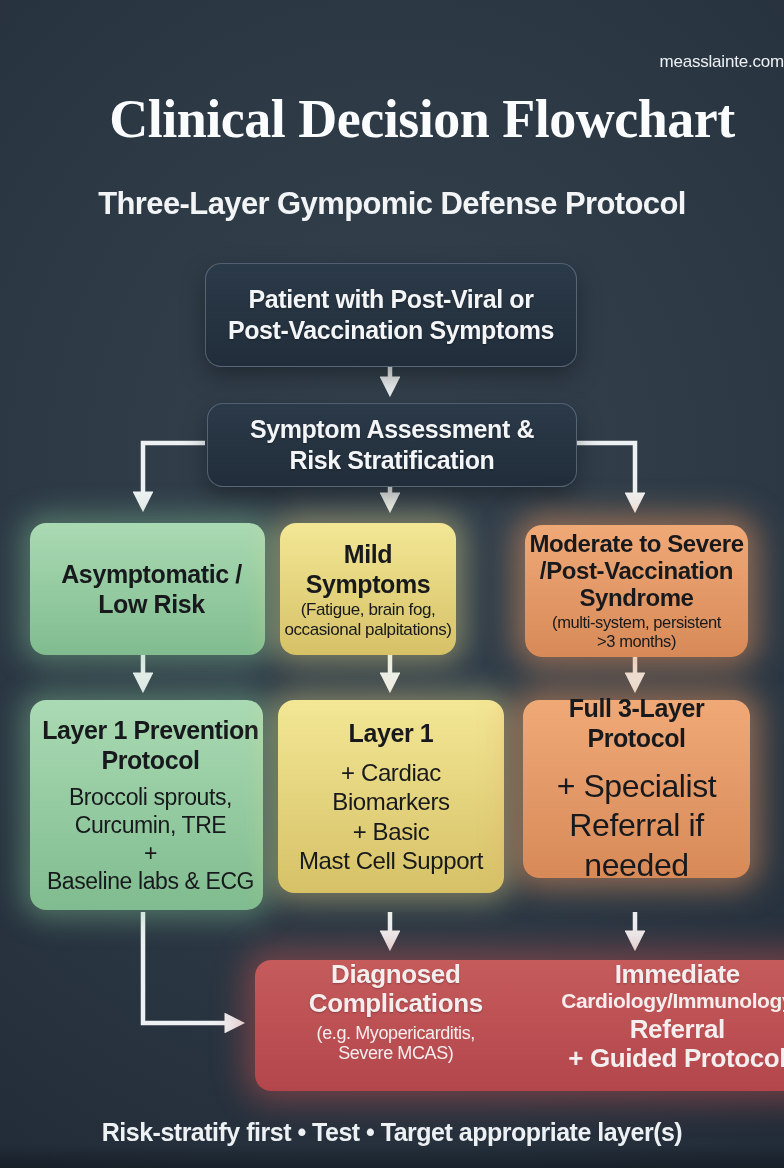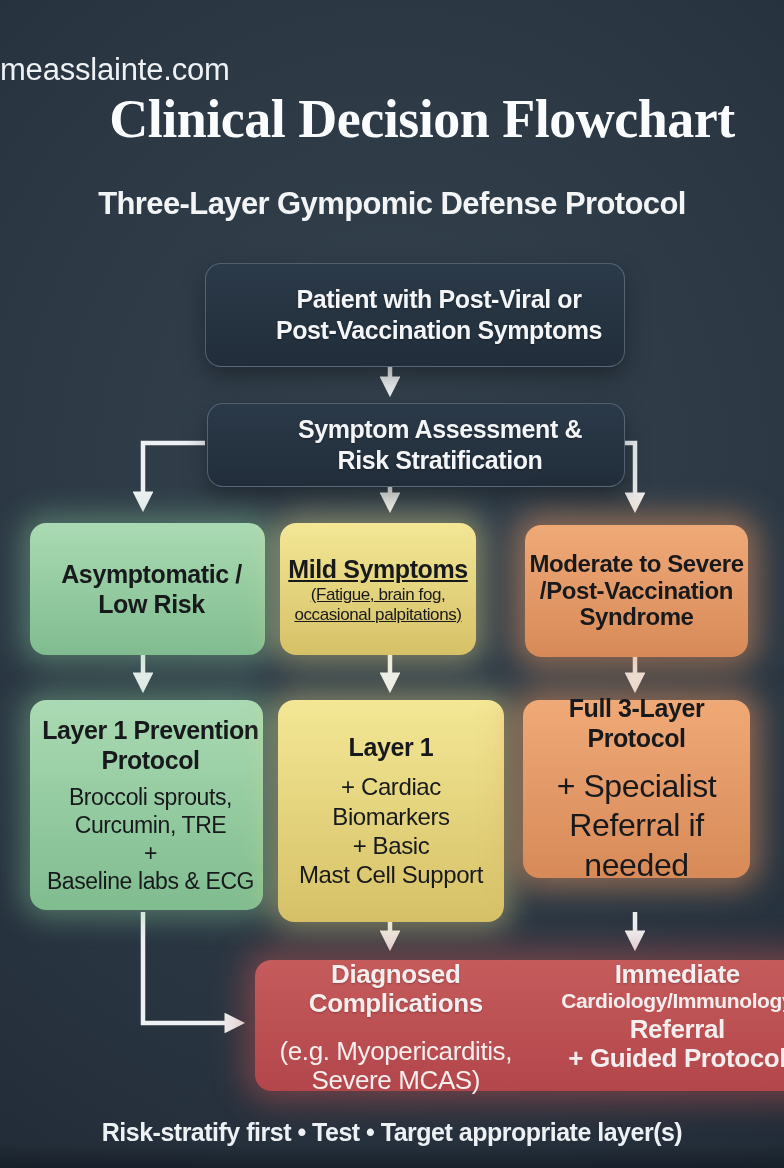--- a/index.html
+++ b/index.html
@@ -11,76 +11,75 @@
     color:#f3f5f7;
   }
   .stage::after{ 
     content:"";position:absolute;left:0;right:0;bottom:0;height:24px;
     background:linear-gradient(180deg, rgba(10,15,22,0) 0%, rgba(10,15,22,0.45) 100%);
     pointer-events:none;
   }
   .pre{white-space:pre-line;}
 
   
-  .website{position:absolute;top:52px;left:0;width:100%;text-align:left;
-    font-size:31px;letter-spacing:-0.2px;color:#eef1f4;}
+  .website{position:absolute;top:52px;left:0;width:100%;text-align:right;
+    font-size:17px;letter-spacing:-0.2px;color:#eef1f4;}
   .title{position:absolute;top:88px;left:0;width:100%;text-align:center;
     font-family:"Liberation Serif","DejaVu Serif",serif;font-weight:600;
     font-size:54px;letter-spacing:-0.5px;color:#fbfcfd;padding-left:30px;}
   .subtitle{position:absolute;top:186px;left:0;width:100%;text-align:center;
     font-size:31px;font-weight:600;letter-spacing:-0.6px;color:#f2f4f6;}
   .footer{position:absolute;top:1118px;left:0;width:100%;text-align:center;
     font-size:25px;font-weight:600;letter-spacing:-0.5px;color:#eef1f4;}
 
   
   .node{position:absolute;border-radius:16px;display:flex;flex-direction:column;
     align-items:center;justify-content:center;text-align:center;letter-spacing:-0.4px;}
 
   .dark{
     background:linear-gradient(180deg,#2b3a49 0%,#212d3a 100%);
     border:1px solid rgba(160,180,200,0.38);
     box-shadow:0 10px 24px rgba(0,0,0,0.35);
     color:#f3f5f7;font-weight:700;font-size:25px;line-height:1.26;
     text-shadow:0 1px 2px rgba(0,0,0,0.35);
-    padding-left:48px;
   }
   .green{background:linear-gradient(180deg,#aadab3 0%,#80bc8f 100%);
     box-shadow:0 0 28px 9px rgba(140,205,155,0.40);padding-left:8px;}
   .yellow{background:linear-gradient(180deg,#f3e795 0%,#d6c167 100%);
     box-shadow:0 0 28px 9px rgba(240,225,140,0.40);}
   .orange{background:linear-gradient(180deg,#efa977 0%,#d78a58 100%);
     box-shadow:0 0 30px 11px rgba(236,152,95,0.50);}
   .red{background:linear-gradient(180deg,#c65b5c 0%,#b2464b 100%);
     box-shadow:0 0 32px 11px rgba(205,85,82,0.45);
     color:#f5eeee;}
   .green,.yellow,.orange{color:#17191c;}
 
   .node .t{font-weight:700;font-size:25px;line-height:1.2;}
   .node .n{font-weight:400;font-size:17px;line-height:1.15;margin-top:1px;}
   .node .b{font-weight:400;font-size:22px;line-height:1.22;margin-top:12px;}
 
   
   .start{left:205px;top:263px;width:370px;height:102px;}
   .assess{left:207px;top:403px;width:368px;height:82px;}
   .br-low{left:30px;top:523px;width:227px;height:132px;}
-  .br-mild{left:280px;top:523px;width:196px;height:132px;text-decoration:underline;}
-  .br-sev{left:525px;top:525px;width:223px;height:132px;}
+  .br-mild{left:280px;top:523px;width:176px;height:132px;}
+  .br-sev{left:525px;top:525px;width:223px;height:132px;border-radius:17px;}
   .br-sev .t{font-size:24px;line-height:1.12;}
   .br-sev .n{font-size:16.5px;}
   .ac-low{left:30px;top:700px;width:225px;height:210px;}
-  .ac-mild{left:278px;top:700px;width:226px;height:222px;align-items:center;}
+  .ac-mild{left:278px;top:700px;width:226px;height:193px;align-items:center;}
   .ac-sev{left:523px;top:700px;width:227px;height:178px;}
   .ac-sev .b{font-size:32px;margin-top:14px;}
   .ac-mild .b{font-size:24px;margin-top:10px;}
   .ac-low .b{font-size:23px;margin-top:8px;}
 
   .outcome{left:255px;top:960px;width:563px;height:131px;flex-direction:row;align-items:flex-start;}
   .outcome .col{flex:1;display:flex;flex-direction:column;align-items:center;justify-content:center;}
   .outcome .t{font-size:26px;line-height:1.12;text-shadow:0 1px 2px rgba(0,0,0,0.25);}
-  .outcome .n{font-size:26px;line-height:1.12;margin-top:19px;}
+  .outcome .n{font-size:18px;line-height:1.12;margin-top:5px;}
   .outcome .m{font-weight:700;font-size:21px;line-height:1.12;}
   .outcome .b2{font-weight:700;font-size:26px;line-height:1.12;margin-top:2px;}
 
   svg.arrows{position:absolute;left:0;top:0;pointer-events:none;}
   svg.arrows path{stroke:#eef1f3;stroke-width:4.5;fill:none;}
 </style>
 </head>
 <body>
 
 <div class="stage">
@@ -125,20 +124,22 @@
   <div class="node yellow br-mild">
     <div class="t pre">Mild Symptoms</div>
     <div class="n pre">(Fatigue, brain fog,
 occasional palpitations)</div>
   </div>
 
   <div class="node orange br-sev">
     <div class="t pre">Moderate to Severe
 /Post-Vaccination
 Syndrome</div>
+    <div class="n pre">(multi-system, persistent
+&gt;3 months)</div>
   </div>
 
   <div class="node green ac-low">
     <div class="t pre">Layer 1 Prevention
 Protocol</div>
     <div class="b pre">Broccoli sprouts,
 Curcumin, TRE
 +
 Baseline labs &amp; ECG</div>
   </div>

